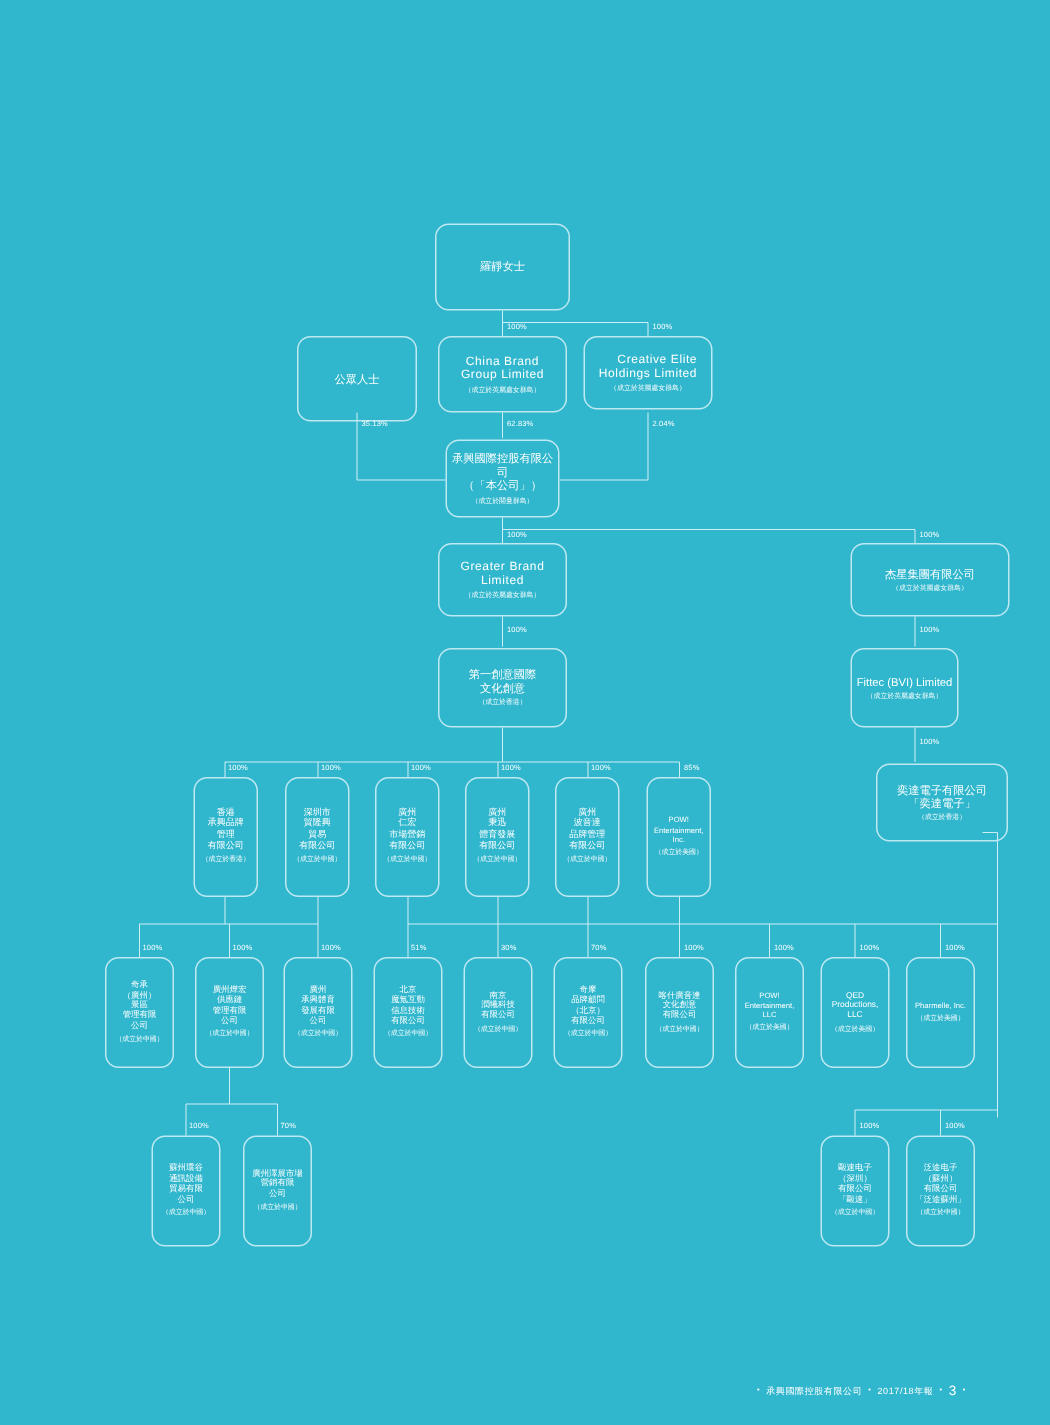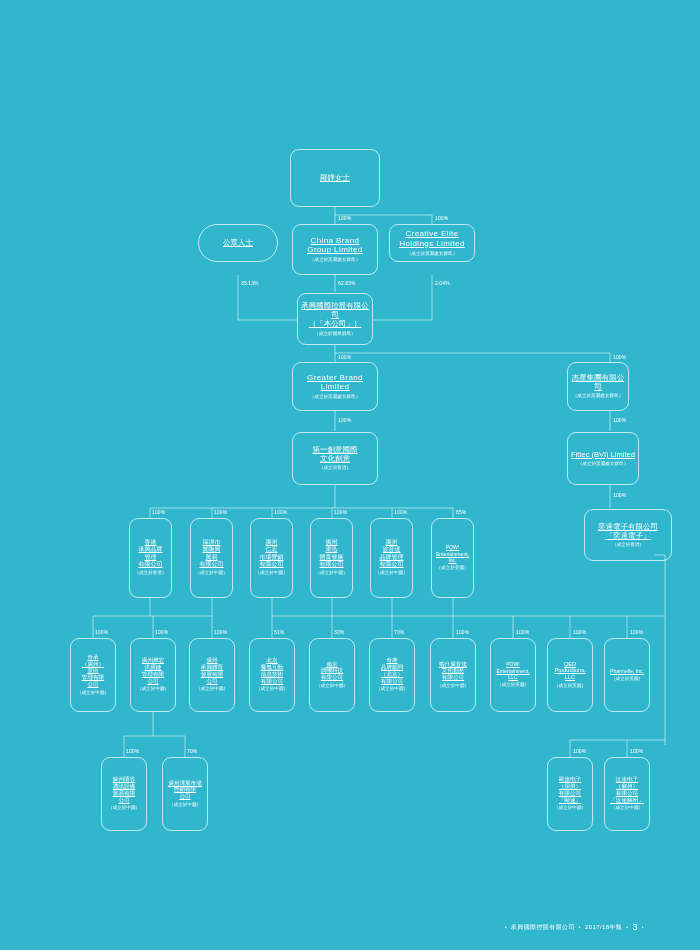--- a/index.html
+++ b/index.html
@@ -31,21 +31,21 @@
     border:0.8px solid #bfe9f2;
     border-radius:9px;
     display:flex;
     flex-direction:column;
     align-items:center;
     justify-content:center;
     text-align:center;
     color:#ffffff;
     padding:3px 2px;
   }
-  .node .nm{ line-height:1.22; white-space:pre-line;text-decoration:underline; }
+  .node .nm{ line-height:1.22; white-space:pre-line; }
   .node .inc{ font-size:4.6px; line-height:1.4; margin-top:2px; opacity:.95; white-space:pre-line;}
 
   
   .t-root .nm{font-size:7.5px;}
   .t-l2 .nm{font-size:8px;letter-spacing:.4px;}
   .t-l2b .nm{font-size:7.5px;}
   .t-sm .nm{font-size:6px;}
   .t-xs .nm{font-size:5.6px;}
   .t-xxs .nm{font-size:5.1px;}
 
@@ -150,49 +150,49 @@
 
     <line x1="570" y1="740" x2="665" y2="740"></line>
     <line x1="570" y1="740" x2="570" y2="757"></line>
     <line x1="627" y1="740" x2="627" y2="757"></line>
   </svg>
 
   <div class="node t-root" style="left:290px;top:149px;width:90px;height:58px;">
     <div class="nm">羅靜女士</div>
   </div>
 
-  <div class="node t-root" style="left:198px;top:224px;width:80px;height:38px;border-radius:22px;">
+  <div class="node t-root" style="left:198px;top:224px;width:80px;height:57px;">
     <div class="nm">公眾人士</div>
   </div>
 
   <div class="node t-l2" style="left:292px;top:224px;width:86px;height:51px;">
     <div class="nm">China Brand
 Group Limited</div>
     <div class="inc">（成立於英屬處女群島）</div>
   </div>
 
-  <div class="node t-l2" style="left:389px;top:224px;width:86px;height:38px;">
+  <div class="node t-l2" style="left:389px;top:224px;width:86px;height:49px;text-align:right;">
     <div class="nm">Creative Elite
 Holdings Limited</div>
     <div class="inc">（成立於英屬處女群島）</div>
   </div>
 
   <div class="node t-l2b" style="left:297px;top:293px;width:76px;height:52px;">
     <div class="nm">承興國際控股有限公司
 （「本公司」）</div>
     <div class="inc">（成立於開曼群島）</div>
   </div>
 
   <div class="node t-l2" style="left:292px;top:362px;width:86px;height:49px;">
     <div class="nm">Greater Brand
 Limited</div>
     <div class="inc">（成立於英屬處女群島）</div>
   </div>
 
-  <div class="node t-l2b" style="left:567px;top:362px;width:62px;height:49px;">
+  <div class="node t-l2b" style="left:567px;top:362px;width:106px;height:49px;">
     <div class="nm">杰星集團有限公司</div>
     <div class="inc">（成立於英屬處女群島）</div>
   </div>
 
   <div class="node t-l2b" style="left:292px;top:432px;width:86px;height:53px;">
     <div class="nm">第一創意國際
 文化創意</div>
     <div class="inc">（成立於香港）</div>
   </div>
 

